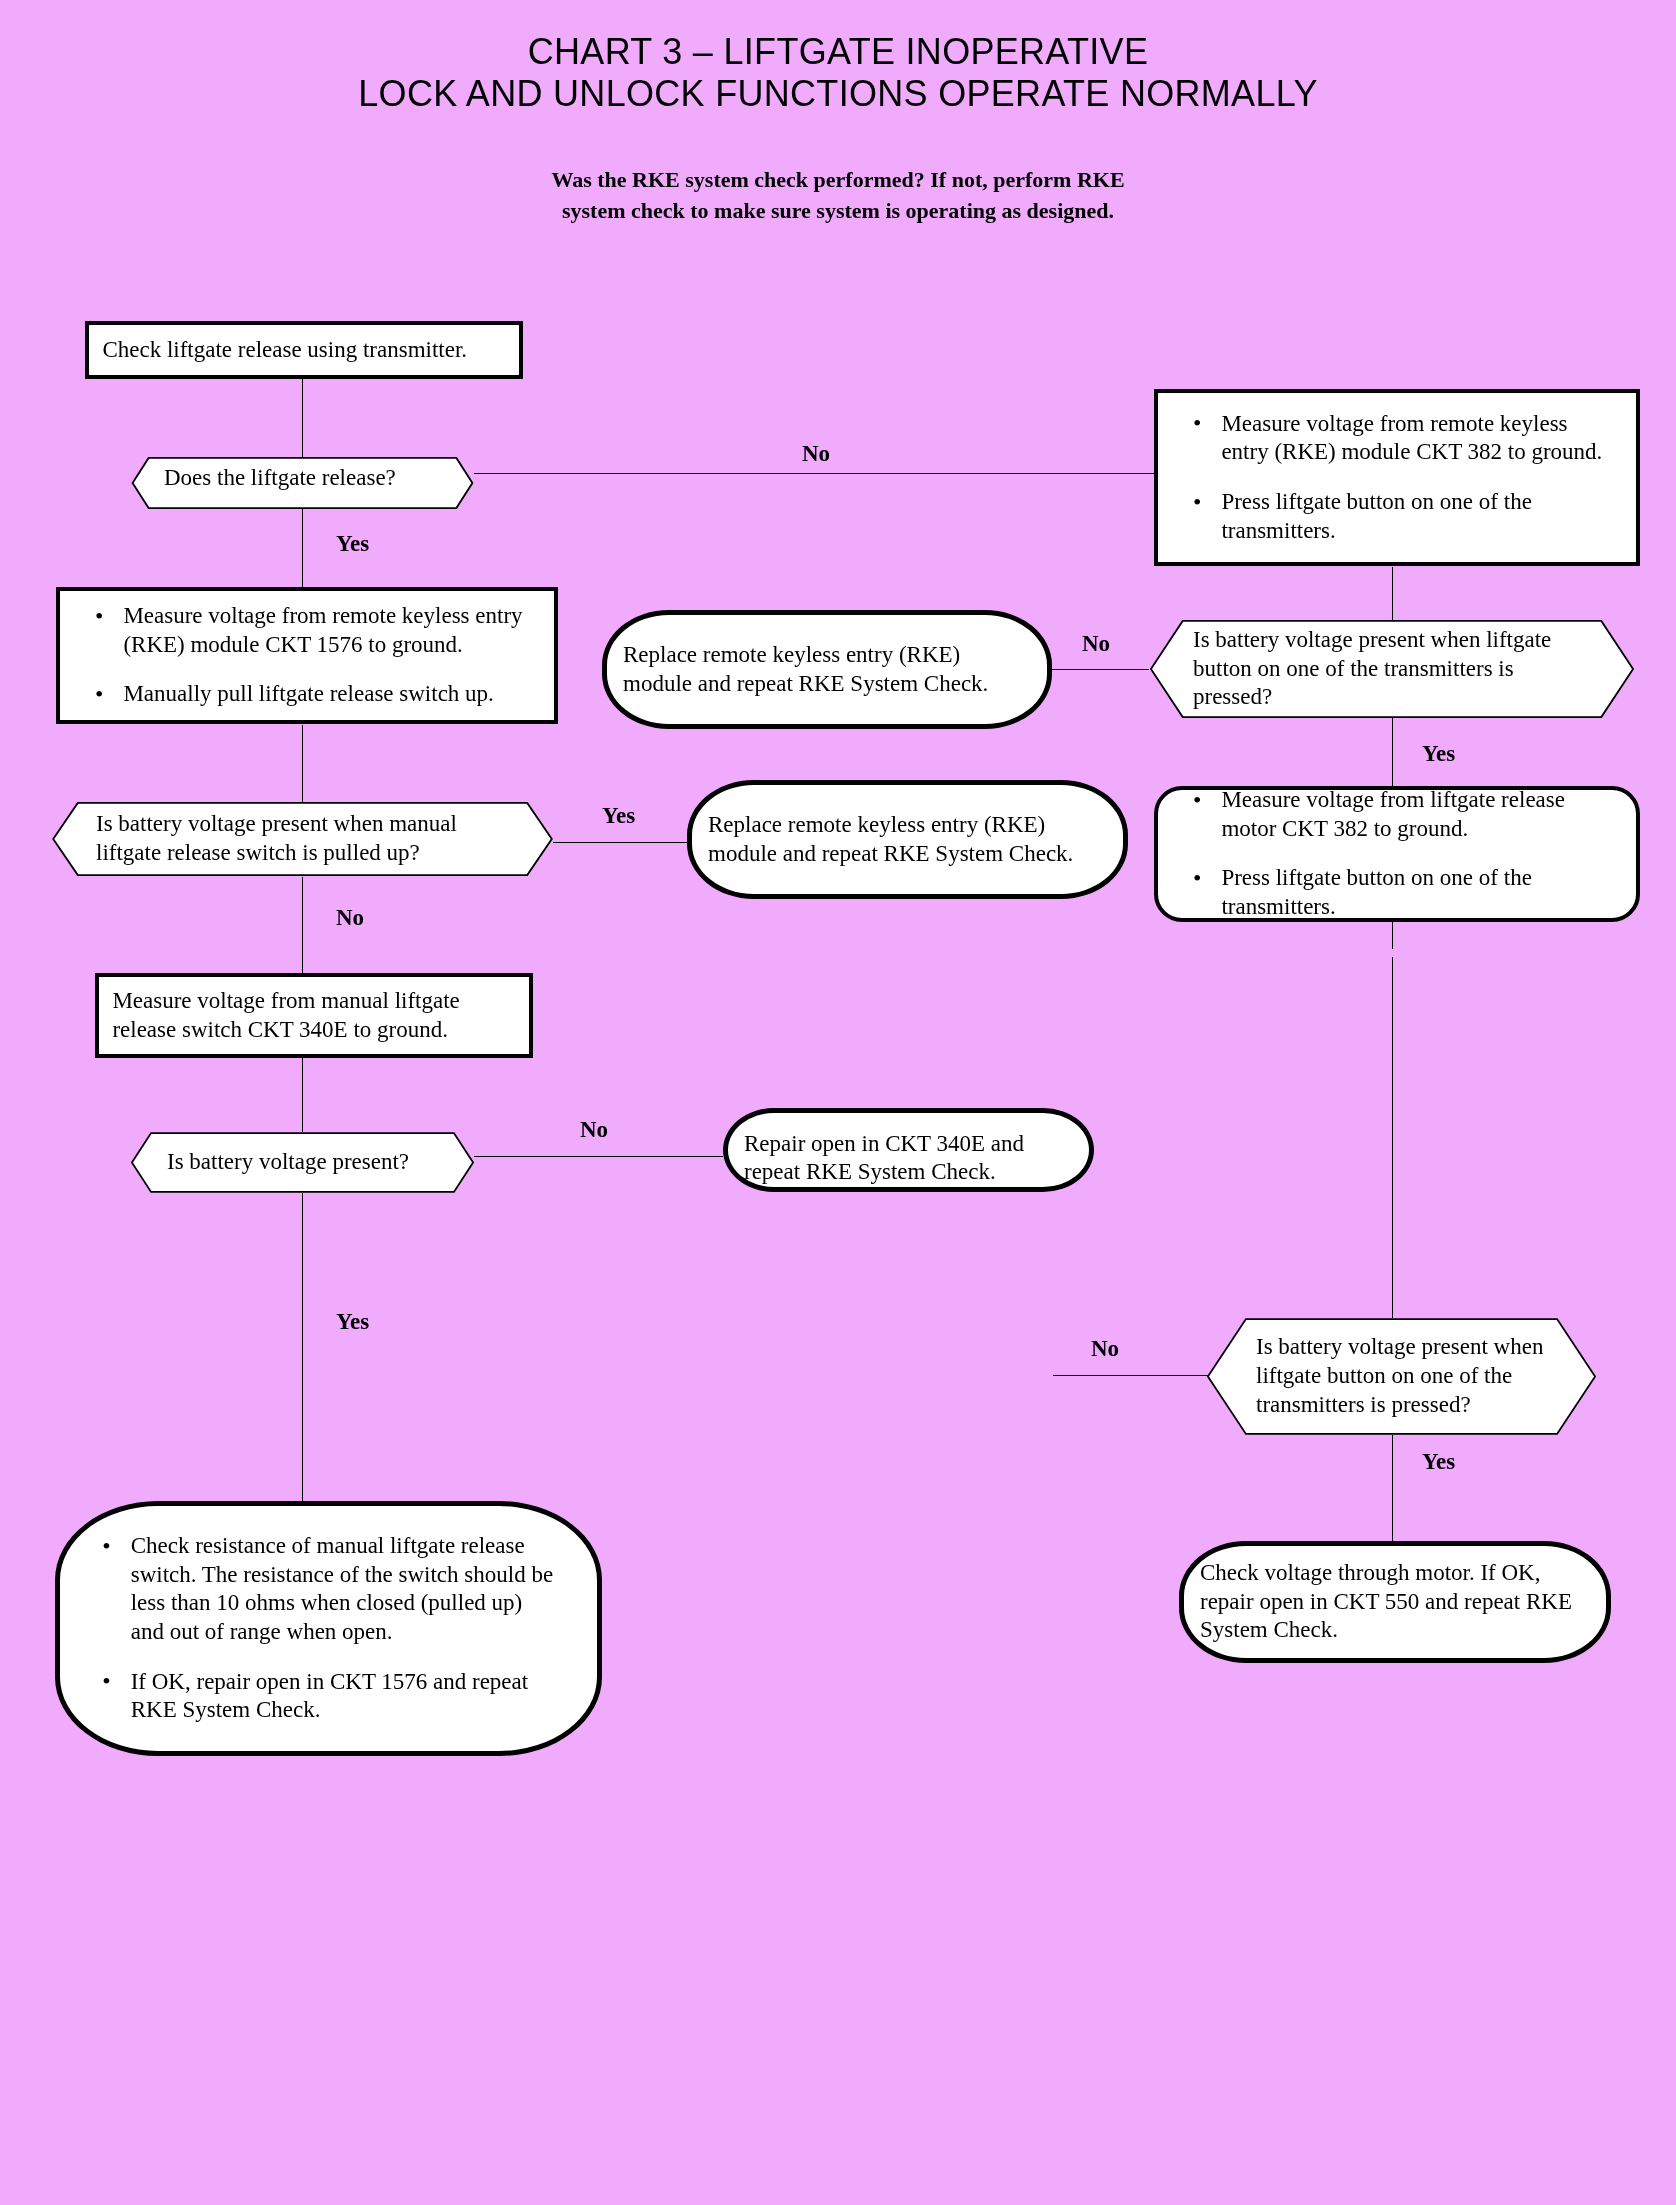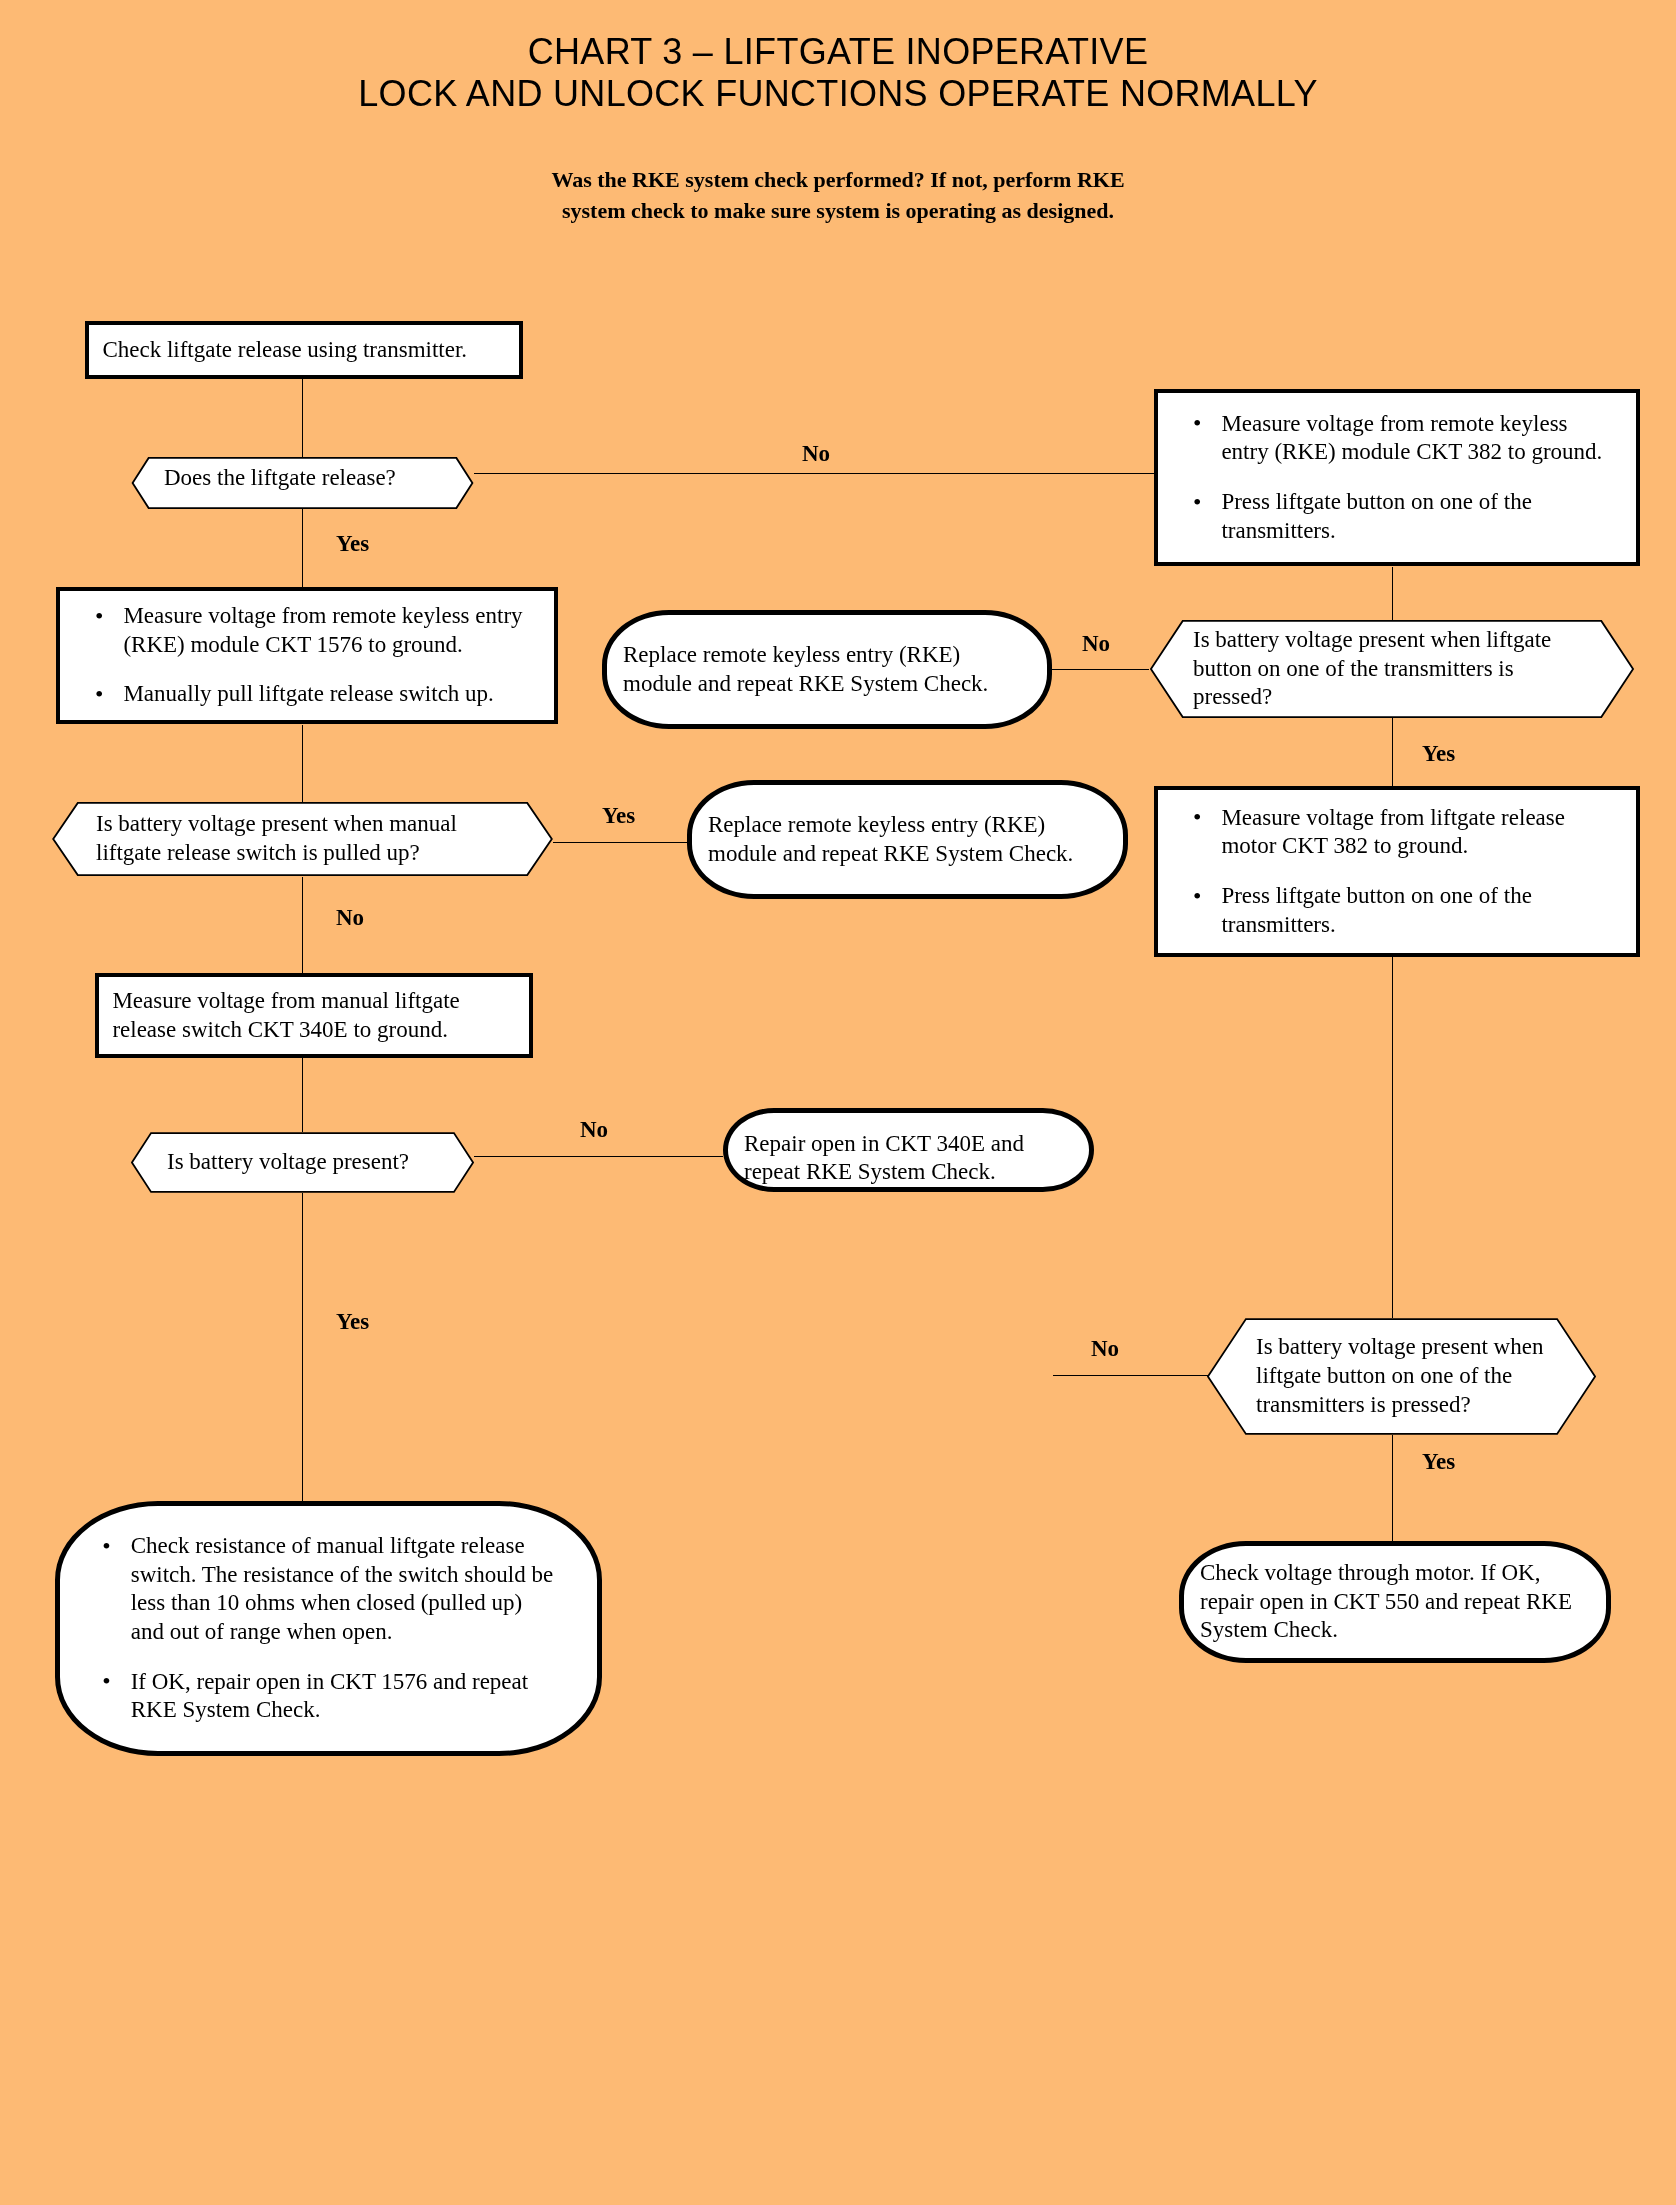--- a/index.html
+++ b/index.html
@@ -9,21 +9,21 @@
     background: #ffffff;
   }
   body {
     font-family: "Liberation Serif", "DejaVu Serif", serif;
     color: #000000;
   }
   #page {
     position: relative;
     width: 1676px;
     height: 2205px;
-    background: #fdba74;
+    background: #f0abfc;
     overflow: hidden;
   }
 
   
   .title {
     position: absolute;
     left: 0;
     width: 1676px;
     text-align: center;
     font-family: "Liberation Sans", "DejaVu Sans", sans-serif;
@@ -255,21 +255,21 @@
       <span>Is battery voltage present when manual liftgate release switch is pulled up?</span>
     </div>
   </div>
 
   <div class="term" style="left:687px; top:780px; width:441px; height:119px; position:absolute; box-sizing:border-box; background:#fff; display:flex; align-items:center;">
     <div class="node-inner" style="padding:0 16px; width:100%;">
       <div class="node-text">Replace remote keyless entry (RKE) module and repeat RKE System Check.</div>
     </div>
   </div>
 
-  <div class="node proc" style="left:1154px; top:786px; width:486px; height:171px;">
+  <div class="node proc" style="left:1154px; top:786px; width:486px; height:136px;border-radius:28px;">
     <div class="node-inner">
       <ul class="bullets">
         <li>Measure voltage from liftgate release motor CKT 382 to ground.</li>
         <li>Press liftgate button on one of the transmitters.</li>
       </ul>
     </div>
   </div>
 
   <div class="node proc" style="left:95px; top:973px; width:438px; height:85px;">
     <div class="node-inner">

